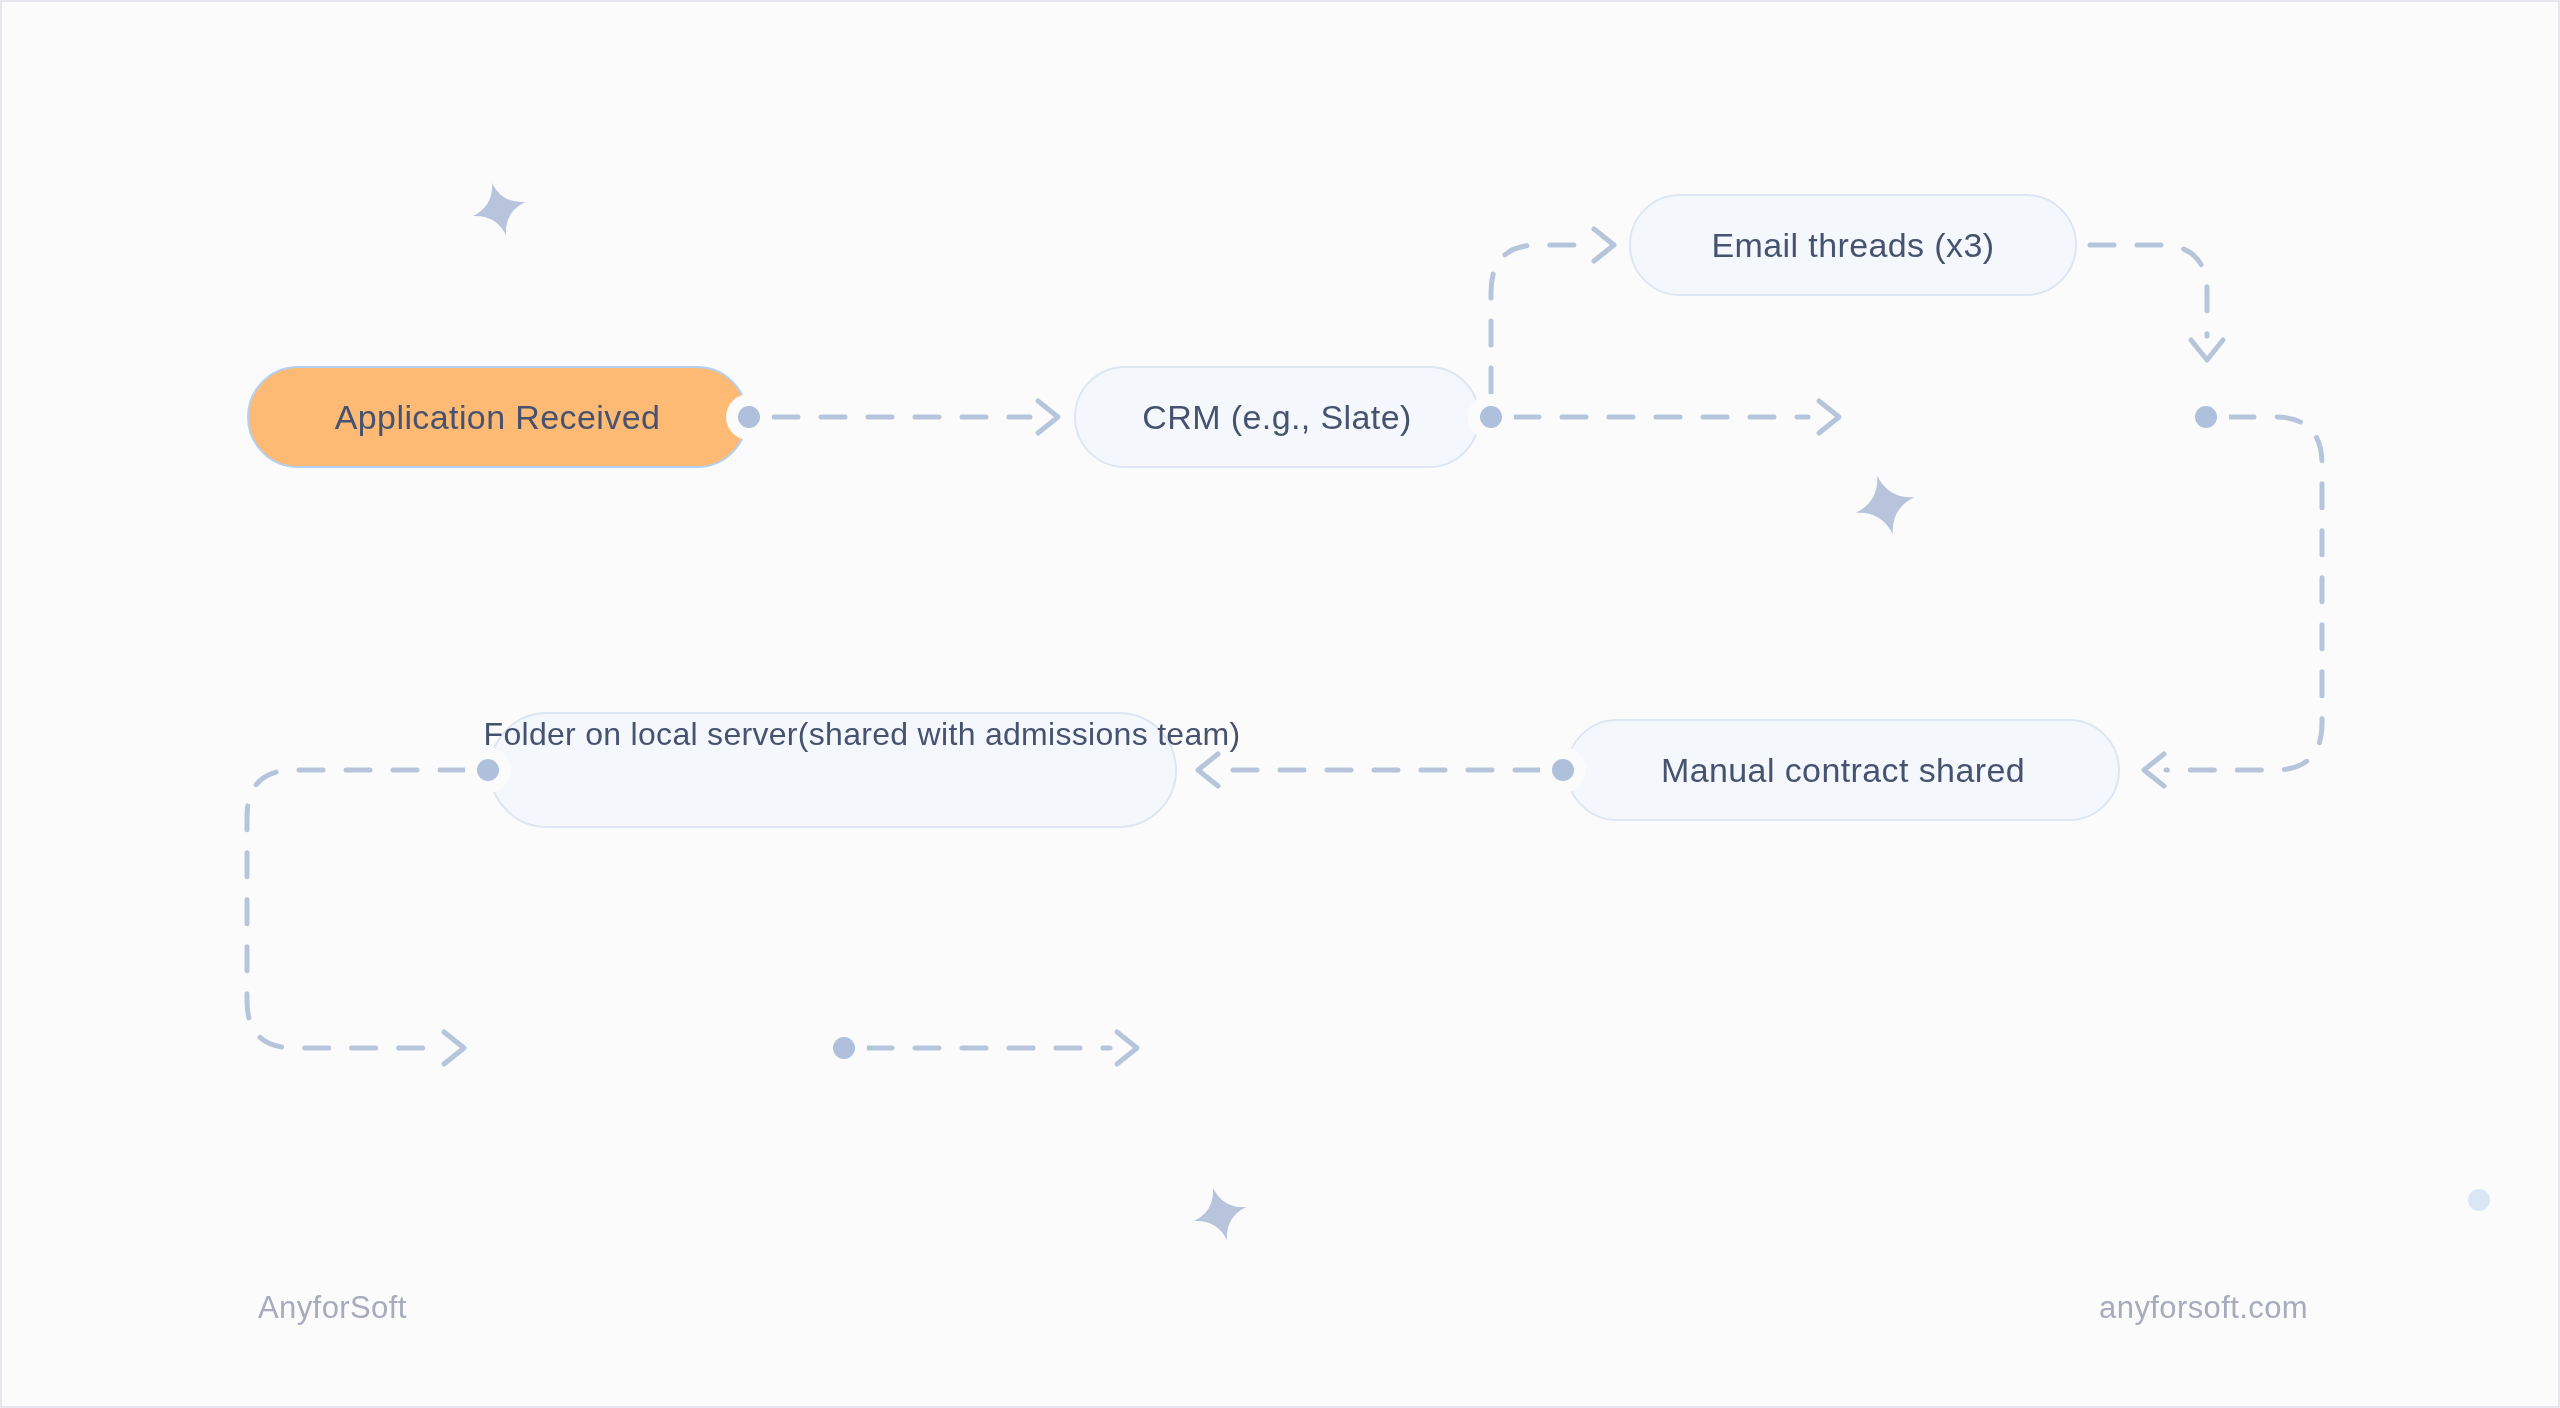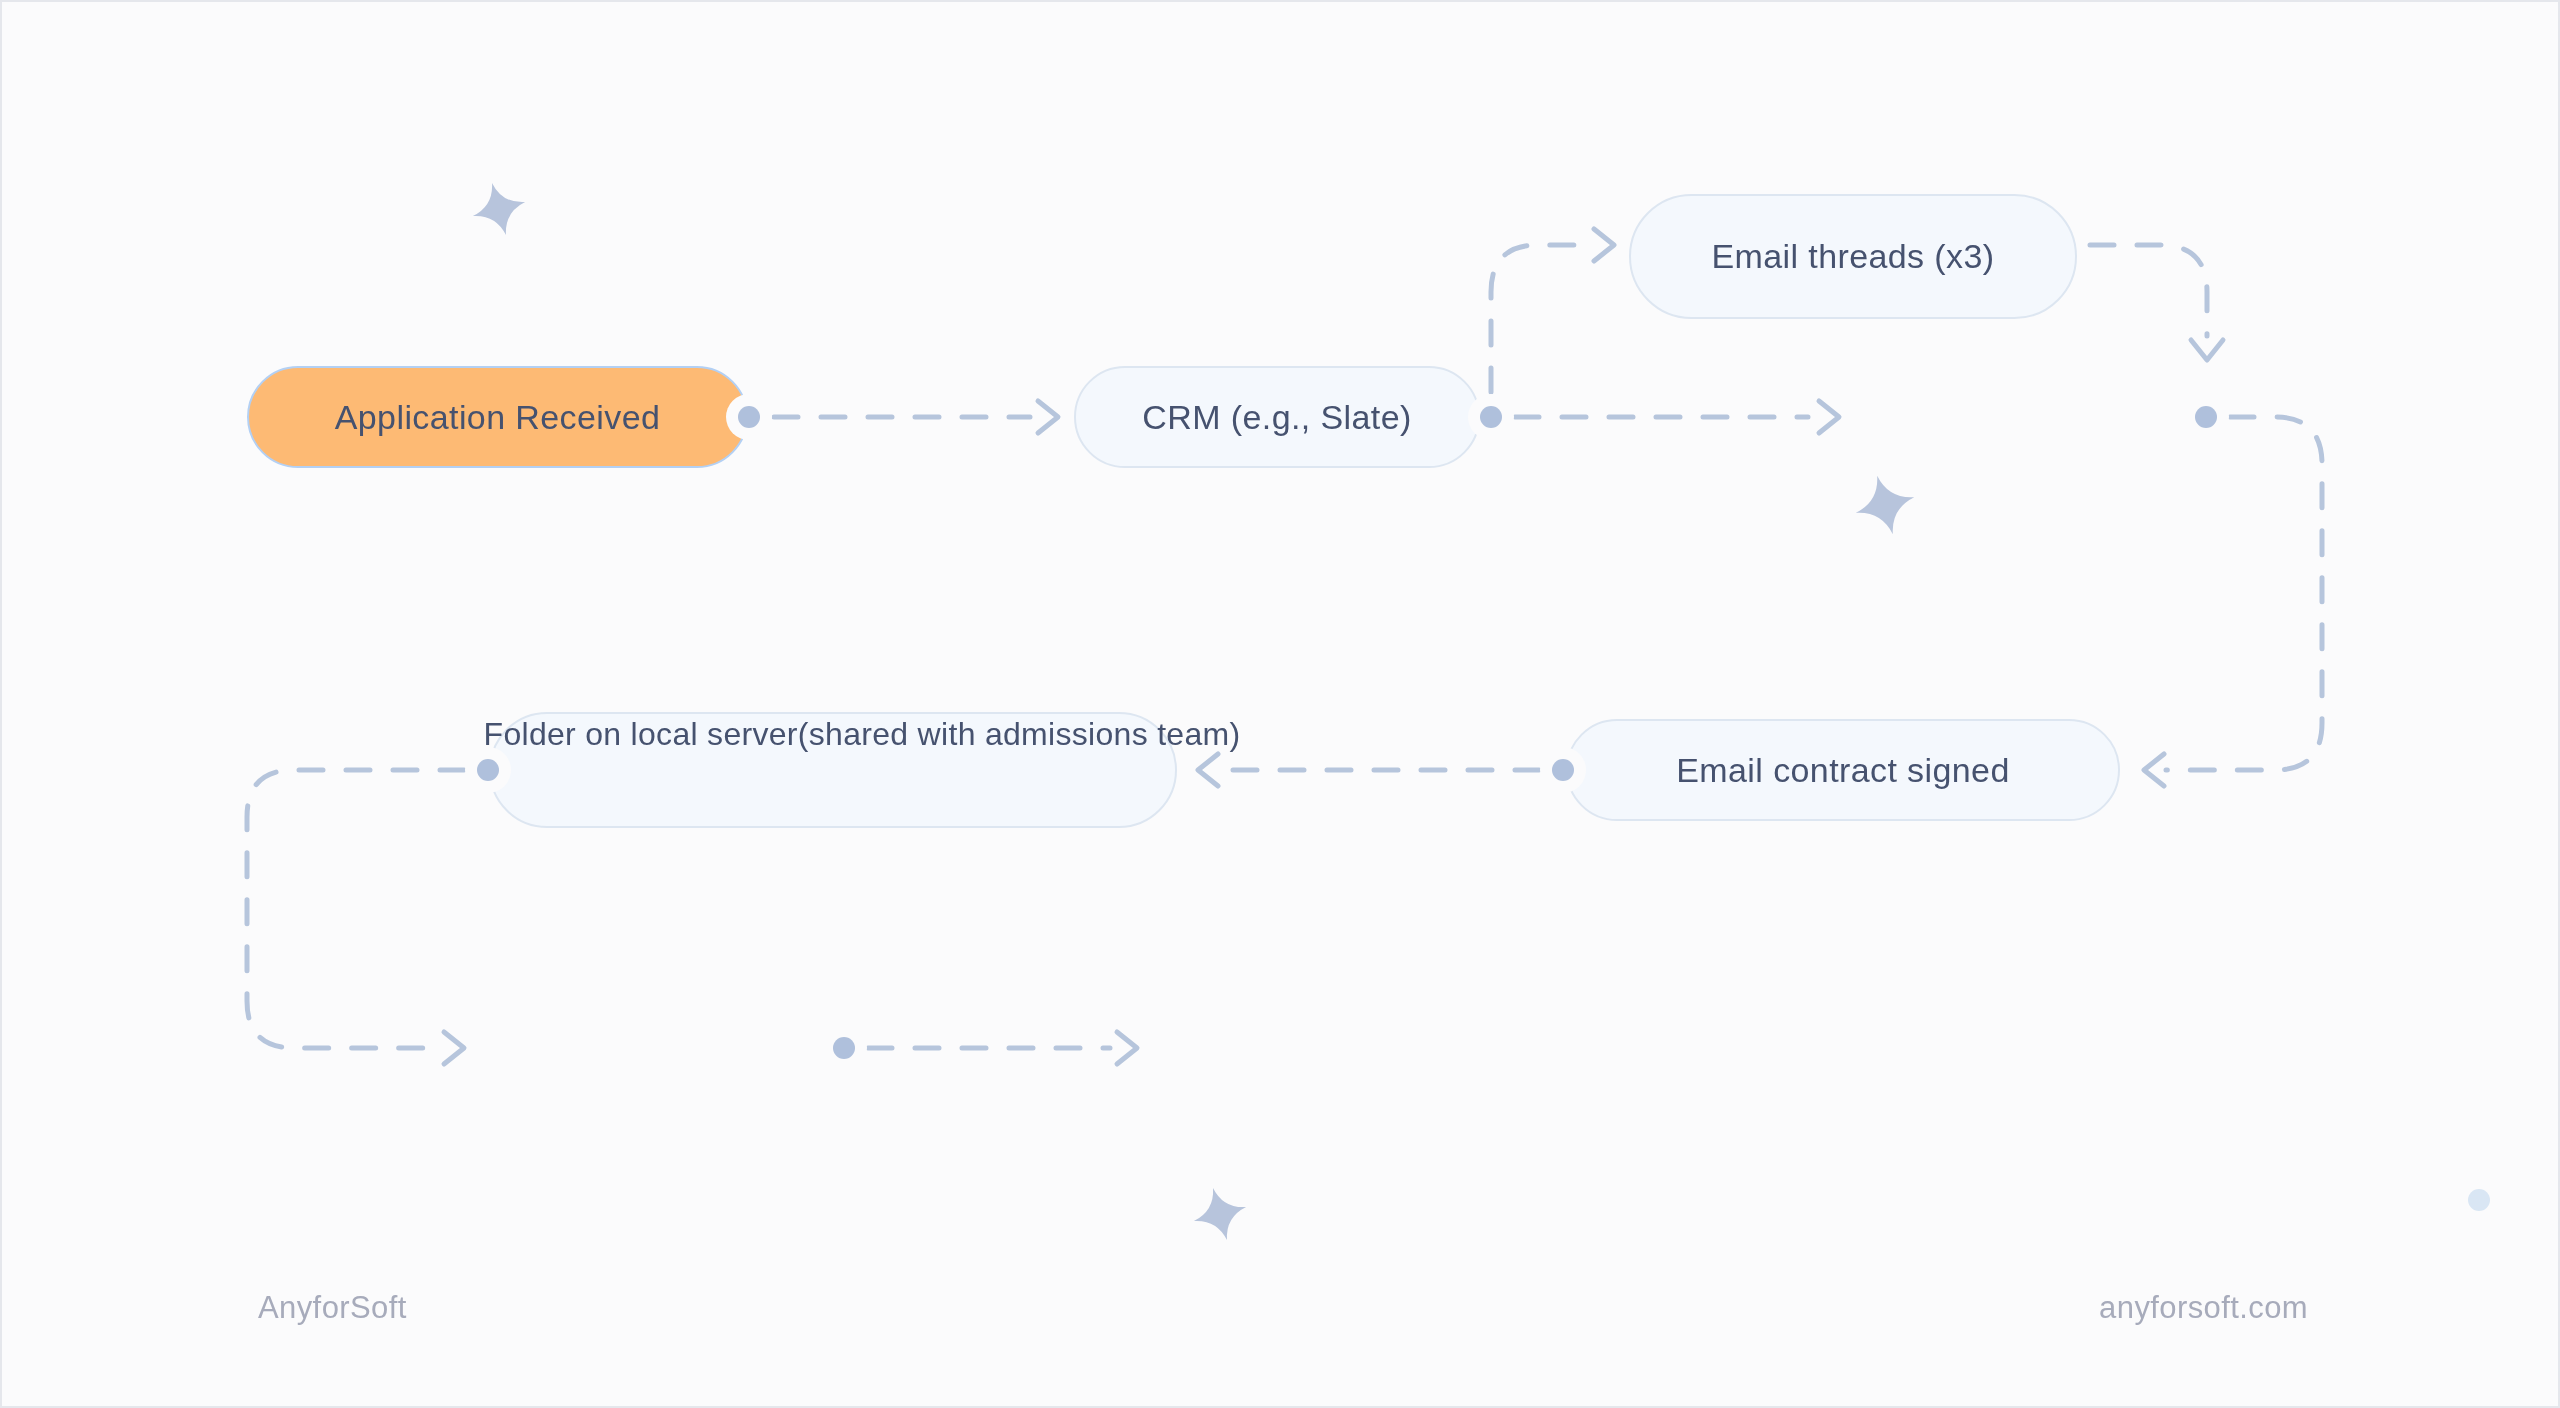--- a/index.html
+++ b/index.html
@@ -86,27 +86,27 @@
   </svg>
 
   <div class="pill primary" style="left:245px;top:364px;width:501px;height:102px;">
     <span>Application Received</span>
   </div>
 
   <div class="pill" style="left:1072px;top:364px;width:406px;height:102px;">
     <span>CRM (e.g., Slate)</span>
   </div>
 
-  <div class="pill" style="left:1627px;top:192px;width:448px;height:125px;">
+  <div class="pill" style="left:1627px;top:192px;width:448px;height:102px;">
     <span>Email threads (x3)</span>
   </div>
 
 
   <div class="pill" style="left:1564px;top:717px;width:554px;height:102px;">
-    <span>Email contract signed</span>
+    <span>Manual contract shared</span>
   </div>
 
   <div class="pill two-line" style="left:487px;top:710px;width:688px;height:116px;">
     <span>Folder on local server</span>
     <span>(shared with admissions team)</span>
   </div>
 
 
 
   <div class="port" style="left:736px;top:404px;"></div>

